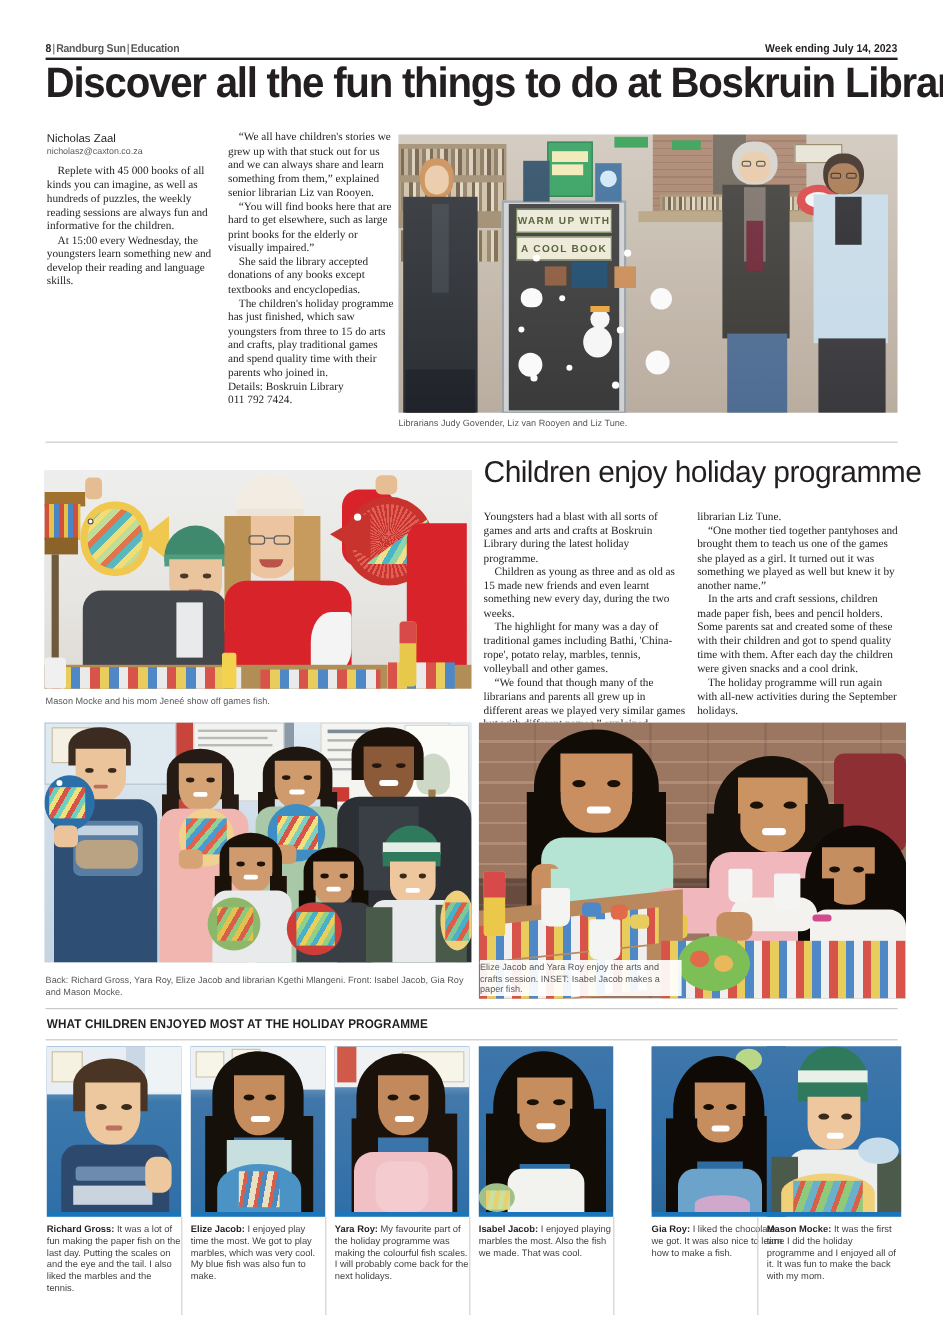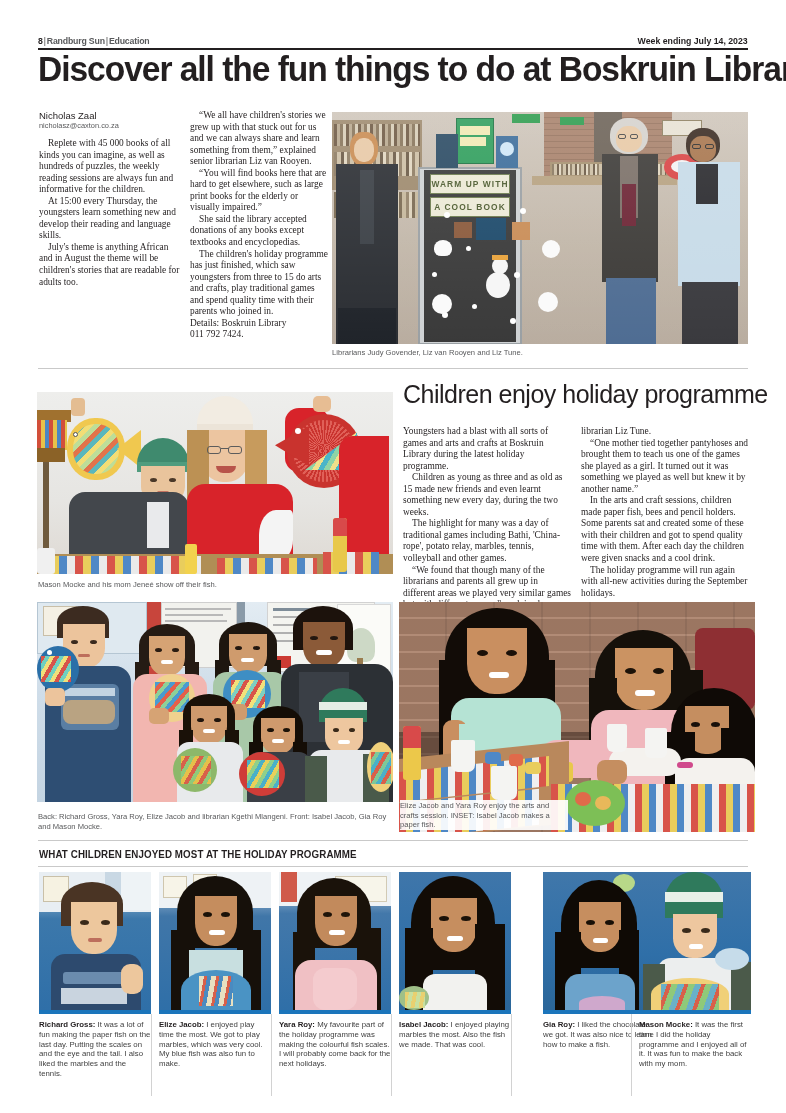--- a/index.html
+++ b/index.html
@@ -191,22 +191,21 @@
 
   <div class="headline-main">Discover all the fun things to do at Boskruin Library</div>
 
   <div class="byline">
     <div class="byline-name">Nicholas Zaal</div>
     <div class="byline-email">nicholasz@caxton.co.za</div>
   </div>
 
   <div class="bodycol" id="col1">
     <p class="ind">Replete with 45 000 books of all kinds you can imagine, as well as hundreds of puzzles, the weekly reading sessions are always fun and informative for the children.</p>
-    <p class="ind">At 15:00 every Thursday, the youngsters learn something new and develop their reading and language skills.</p>
-    <p class="ind">July's theme is anything African and in August the theme will be children's stories that are readable for adults too.</p>
+    <p class="ind">At 15:00 every Wednesday, the youngsters learn something new and develop their reading and language skills.</p>
   </div>
 
   <div class="bodycol" id="col2">
     <p class="ind">“We all have children's stories we grew up with that stuck out for us and we can always share and learn something from them,” explained senior librarian Liz van Rooyen.</p>
     <p class="ind">“You will find books here that are hard to get elsewhere, such as large print books for the elderly or visually impaired.”</p>
     <p class="ind">She said the library accepted donations of any books except textbooks and encyclopedias.</p>
     <p class="ind">The children's holiday programme has just finished, which saw youngsters from three to 15 do arts and crafts, play traditional games and spend quality time with their parents who joined in.</p>
     <p>Details: Boskruin Library</p>
     <p>011 792 7424.</p>
   </div>
@@ -356,21 +355,21 @@
     <div class="ph" style="left:0;top:162px;width:356px;height:20px;background:#b08e55;"></div>
     <div class="ph" style="left:6px;top:164px;width:158px;height:18px;background:repeating-linear-gradient(90deg,#d8544a 0 8px,#e9cd5c 8px 16px,#4f88c6 16px 24px,#eaeaea 24px 32px);"></div>
     <div class="ph" style="left:180px;top:166px;width:100px;height:16px;background:repeating-linear-gradient(90deg,#d8544a 0 8px,#e9cd5c 8px 16px,#4f88c6 16px 24px,#eaeaea 24px 32px);"></div>
     <div class="ph" style="left:286px;top:160px;width:56px;height:22px;background:repeating-linear-gradient(90deg,#d8544a 0 8px,#e9cd5c 8px 16px,#4f88c6 16px 24px,#eaeaea 24px 32px);"></div>
 
     <div class="ph" style="left:148px;top:152px;width:12px;height:30px;background:#f2d24e;border-radius:2px;"></div>
     <div class="ph" style="left:296px;top:126px;width:14px;height:54px;background:#e8c84a;border-radius:3px;"></div>
     <div class="ph" style="left:296px;top:126px;width:14px;height:18px;background:#d84a4a;border-radius:3px 3px 0 0;"></div>
     <div class="ph" style="left:0;top:156px;width:18px;height:26px;background:#f0f0f0;border-radius:3px;"></div>
   </div>
-  <div class="caption" style="left:38px; top:580px; width:356px;">Mason Mocke and his mom Jeneé show off their fish.</div>
+  <div class="caption" style="left:38px; top:580px; width:356px;">Mason Mocke and his mom Jeneé show off games fish.</div>
 
   <div class="bodycol" id="col3" style="left:403px; top:426px; width:168px;">
     <p>Youngsters had a blast with all sorts of games and arts and crafts at Boskruin Library during the latest holiday programme.</p>
     <p class="ind">Children as young as three and as old as 15 made new friends and even learnt something new every day, during the two weeks.</p>
     <p class="ind">The highlight for many was a day of traditional games including Bathi, 'China-rope', potato relay, marbles, tennis, volleyball and other games.</p>
     <p class="ind">“We found that though many of the librarians and parents all grew up in different areas we played very similar games but with different names,” explained</p>
   </div>
   <div class="bodycol" id="col4" style="left:581px; top:426px; width:170px;">
     <p>librarian Liz Tune.</p>
     <p class="ind">“One mother tied together pantyhoses and brought them to teach us one of the games she played as a girl. It turned out it was something we played as well but knew it by another name.”</p>

